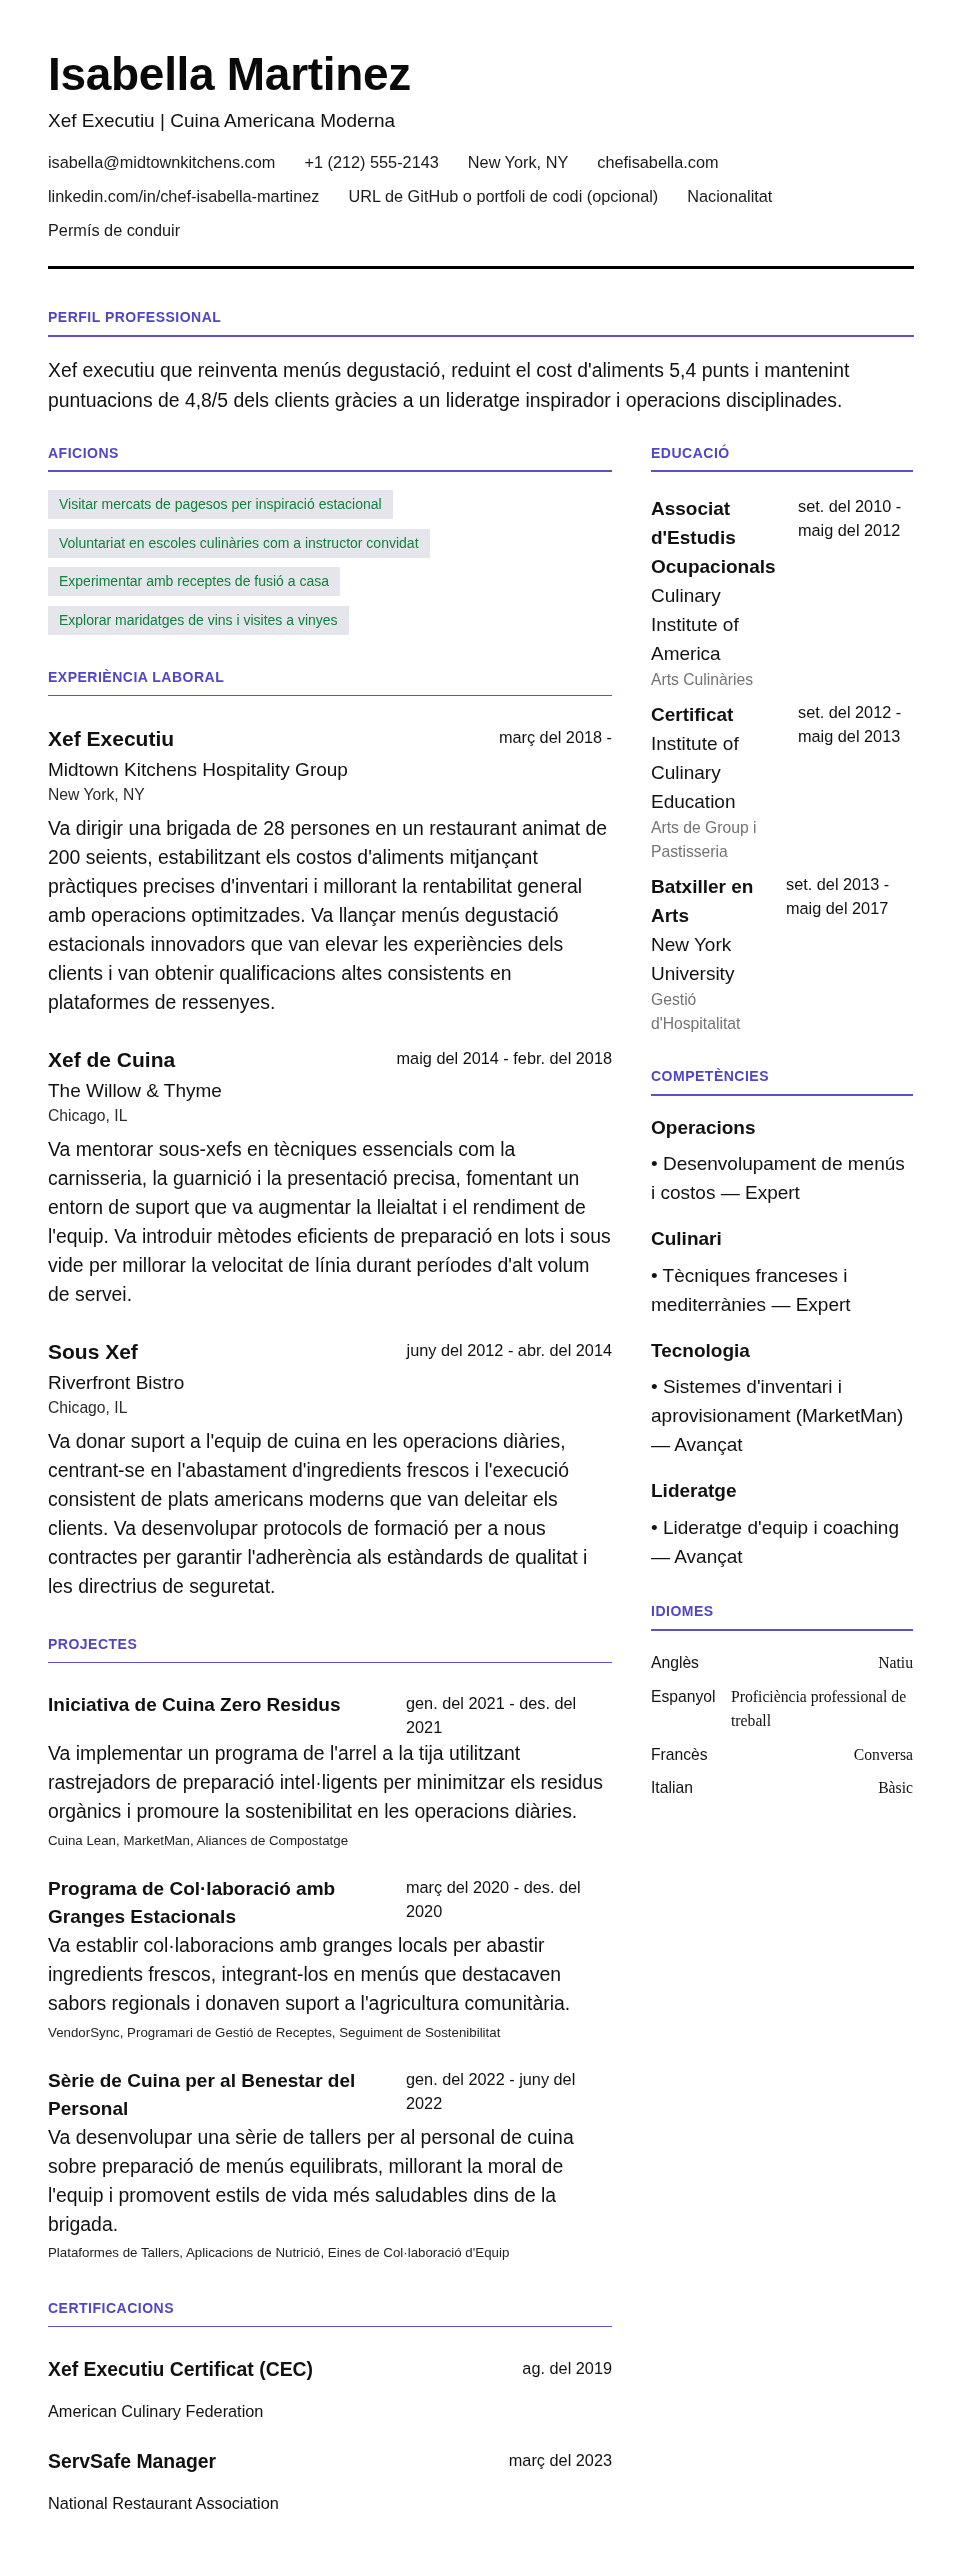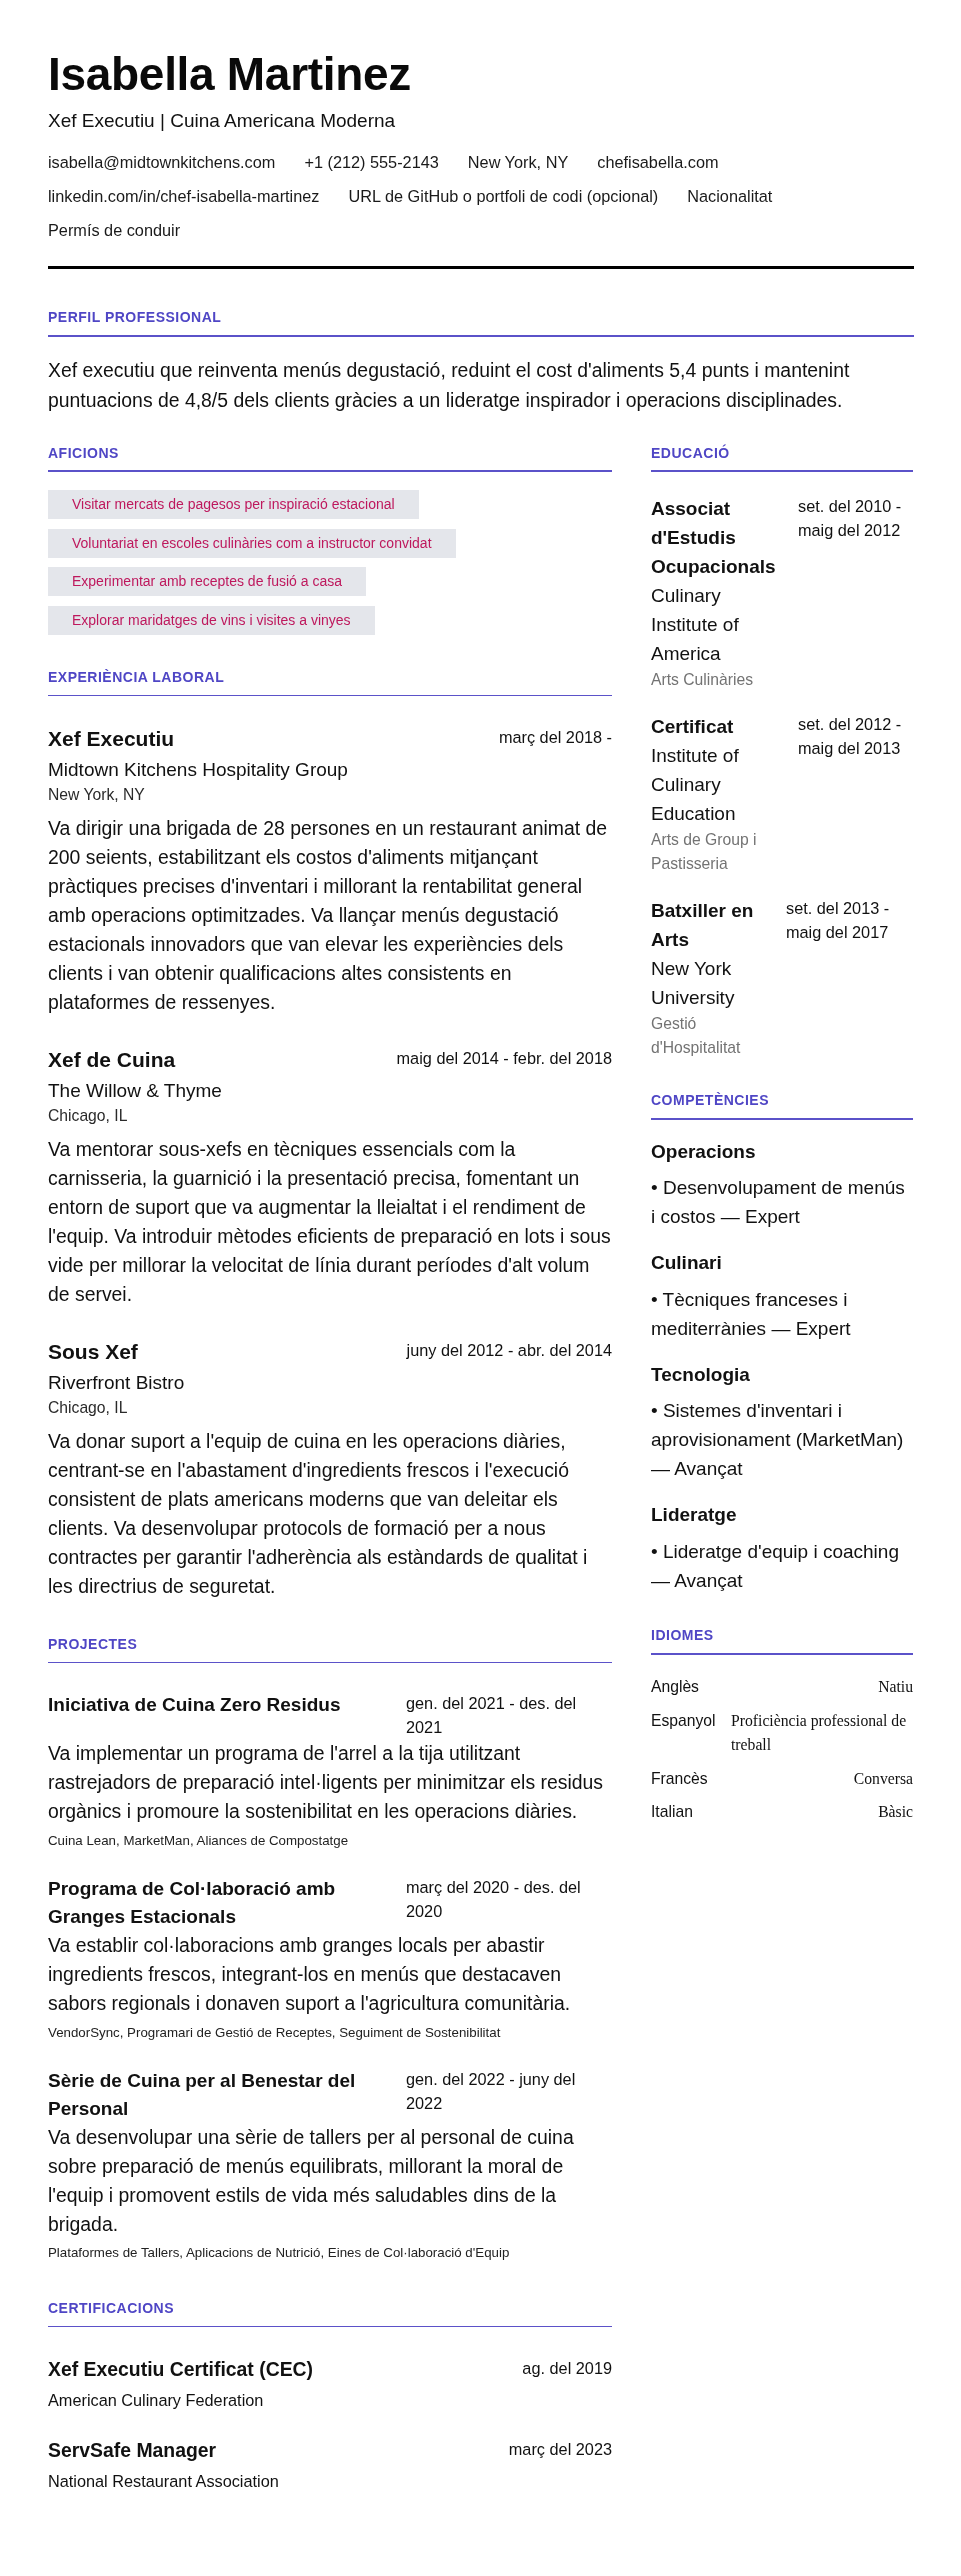--- a/index.html
+++ b/index.html
@@ -25,21 +25,21 @@
 
   .summary-sec { margin-top: 39px; }
   .summary { font-size: 19.4px; line-height: 30px; margin-top: 18px; color: #111; }
 
   .cols { display: flex; margin-top: 29px; gap: 39px; }
   .col-left { width: 564px; }
   .col-right { width: 262px; }
 
   
   .tags { margin-top: 18px; display: flex; flex-direction: column; align-items: flex-start; gap: 9.7px; }
-  .tag { background: #e4e6eb; font-size: 14px; line-height: 29px; padding: 0 24px; color: #be185d; }
+  .tag { background: #e4e6eb; font-size: 14px; line-height: 29px; padding: 0 11px; color: #15803d; }
 
   
   .exp-sec { margin-top: 33px; }
   .job { margin-top: 29px; }
   .job:first-of-type { margin-top: 31.5px; }
   .row { display: flex; justify-content: space-between; align-items: flex-start; }
   .job-title { font-size: 21px; font-weight: 700; line-height: 27px; }
   .job-date { font-size: 16.3px; line-height: 24px; white-space: nowrap; }
   .job-company { font-size: 19px; line-height: 29px; margin-top: 2.4px; }
   .job-loc { font-size: 15.7px; line-height: 22px; color: #2a2a2a; }
@@ -53,24 +53,24 @@
   .proj-date { font-size: 16.3px; line-height: 24px; max-width: 206px; text-align: left; }
   .proj-desc { font-size: 19.4px; line-height: 29px; }
   .proj-tech { font-size: 13.3px; line-height: 22px; color: #222; margin-top: 3.6px; }
 
   
   .cert-sec { margin-top: 35px; }
   .cert { margin-top: 23px; }
   .cert-first { margin-top: 29px; }
   .cert-title { font-size: 19.4px; font-weight: 700; line-height: 27px; }
   .cert-date { font-size: 16.3px; line-height: 24px; }
-  .cert-issuer { font-size: 16.3px; line-height: 27px; margin-top: 4px; }
-
-  
-  .edu { margin-top: 20px; display: flex; justify-content: space-between; }
+  .cert-issuer { font-size: 16.3px; line-height: 27px; margin-top: 15px; }
+
+  
+  .edu { margin-top: 8px; display: flex; justify-content: space-between; }
   .edu-first { margin-top: 22px; }
   .edu-main { width: 139px; }
   .edu-degree { font-size: 19px; font-weight: 700; line-height: 29px; }
   .edu-school { font-size: 19px; line-height: 29px; }
   .edu-field { font-size: 15.7px; line-height: 24px; color: #737373; }
   .edu-date { font-size: 16.3px; line-height: 24px; width: 115px; }
 
   
   .skills-sec { margin-top: 31.5px; }
   .skill-group { margin-top: 18px; }

